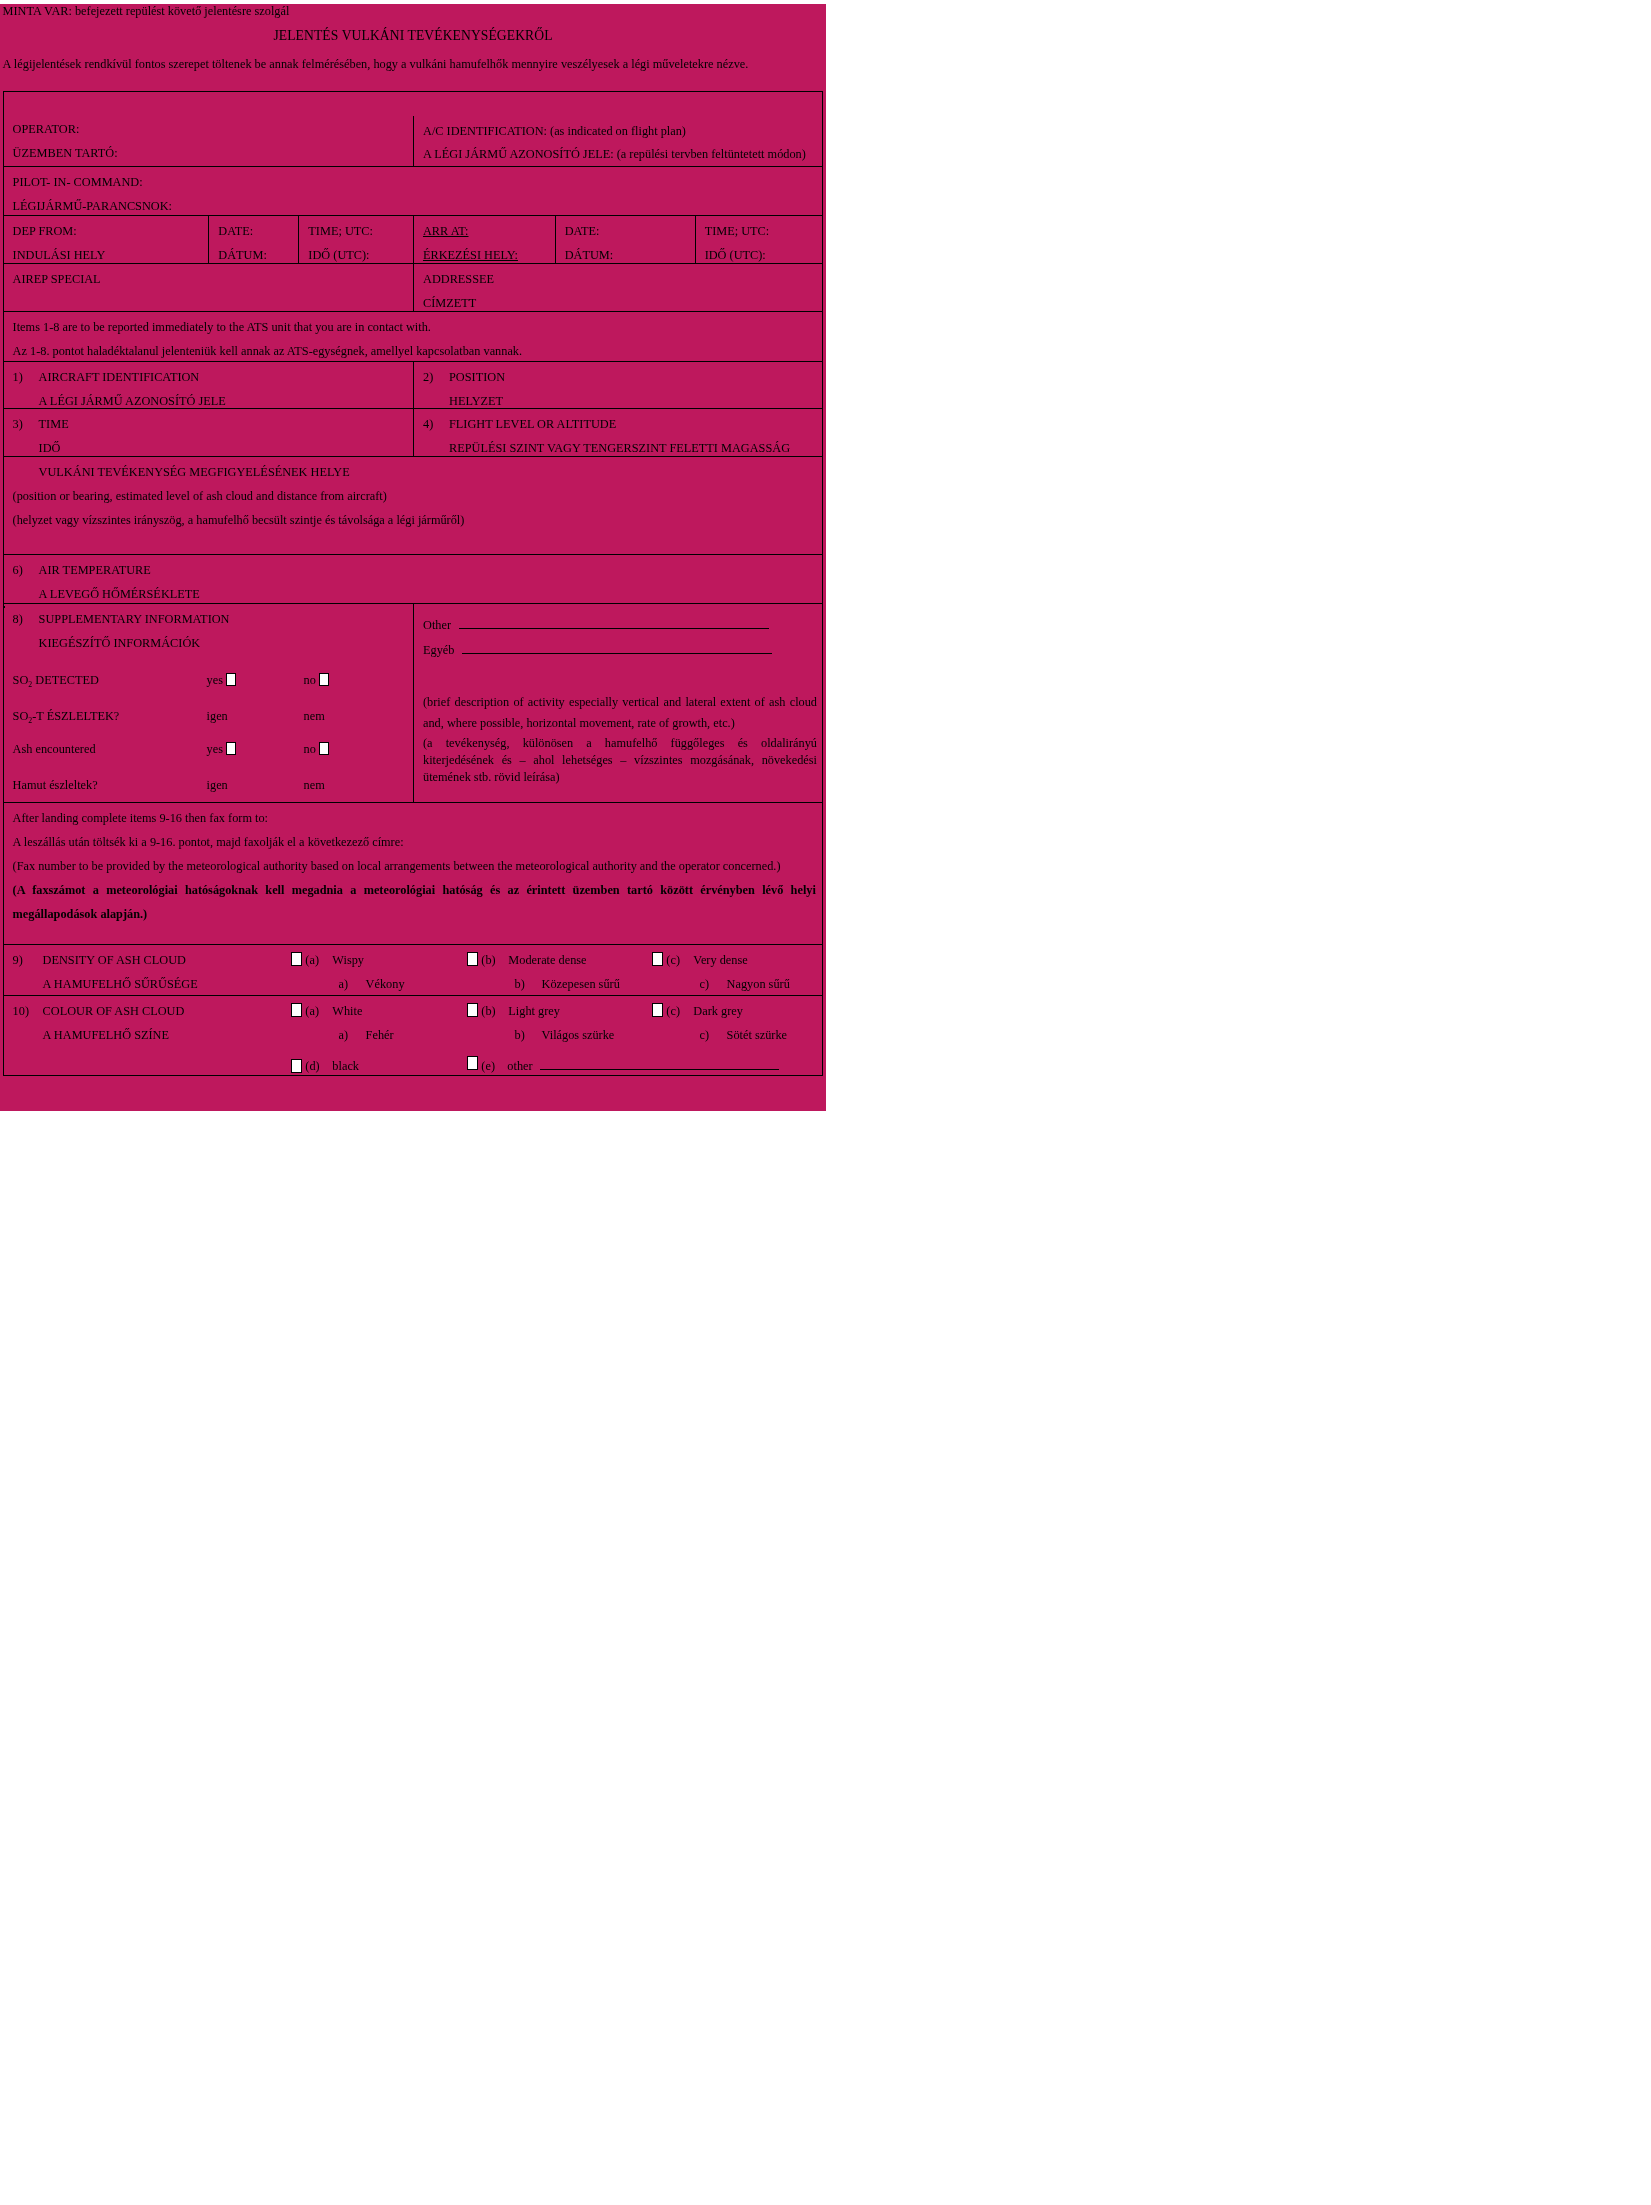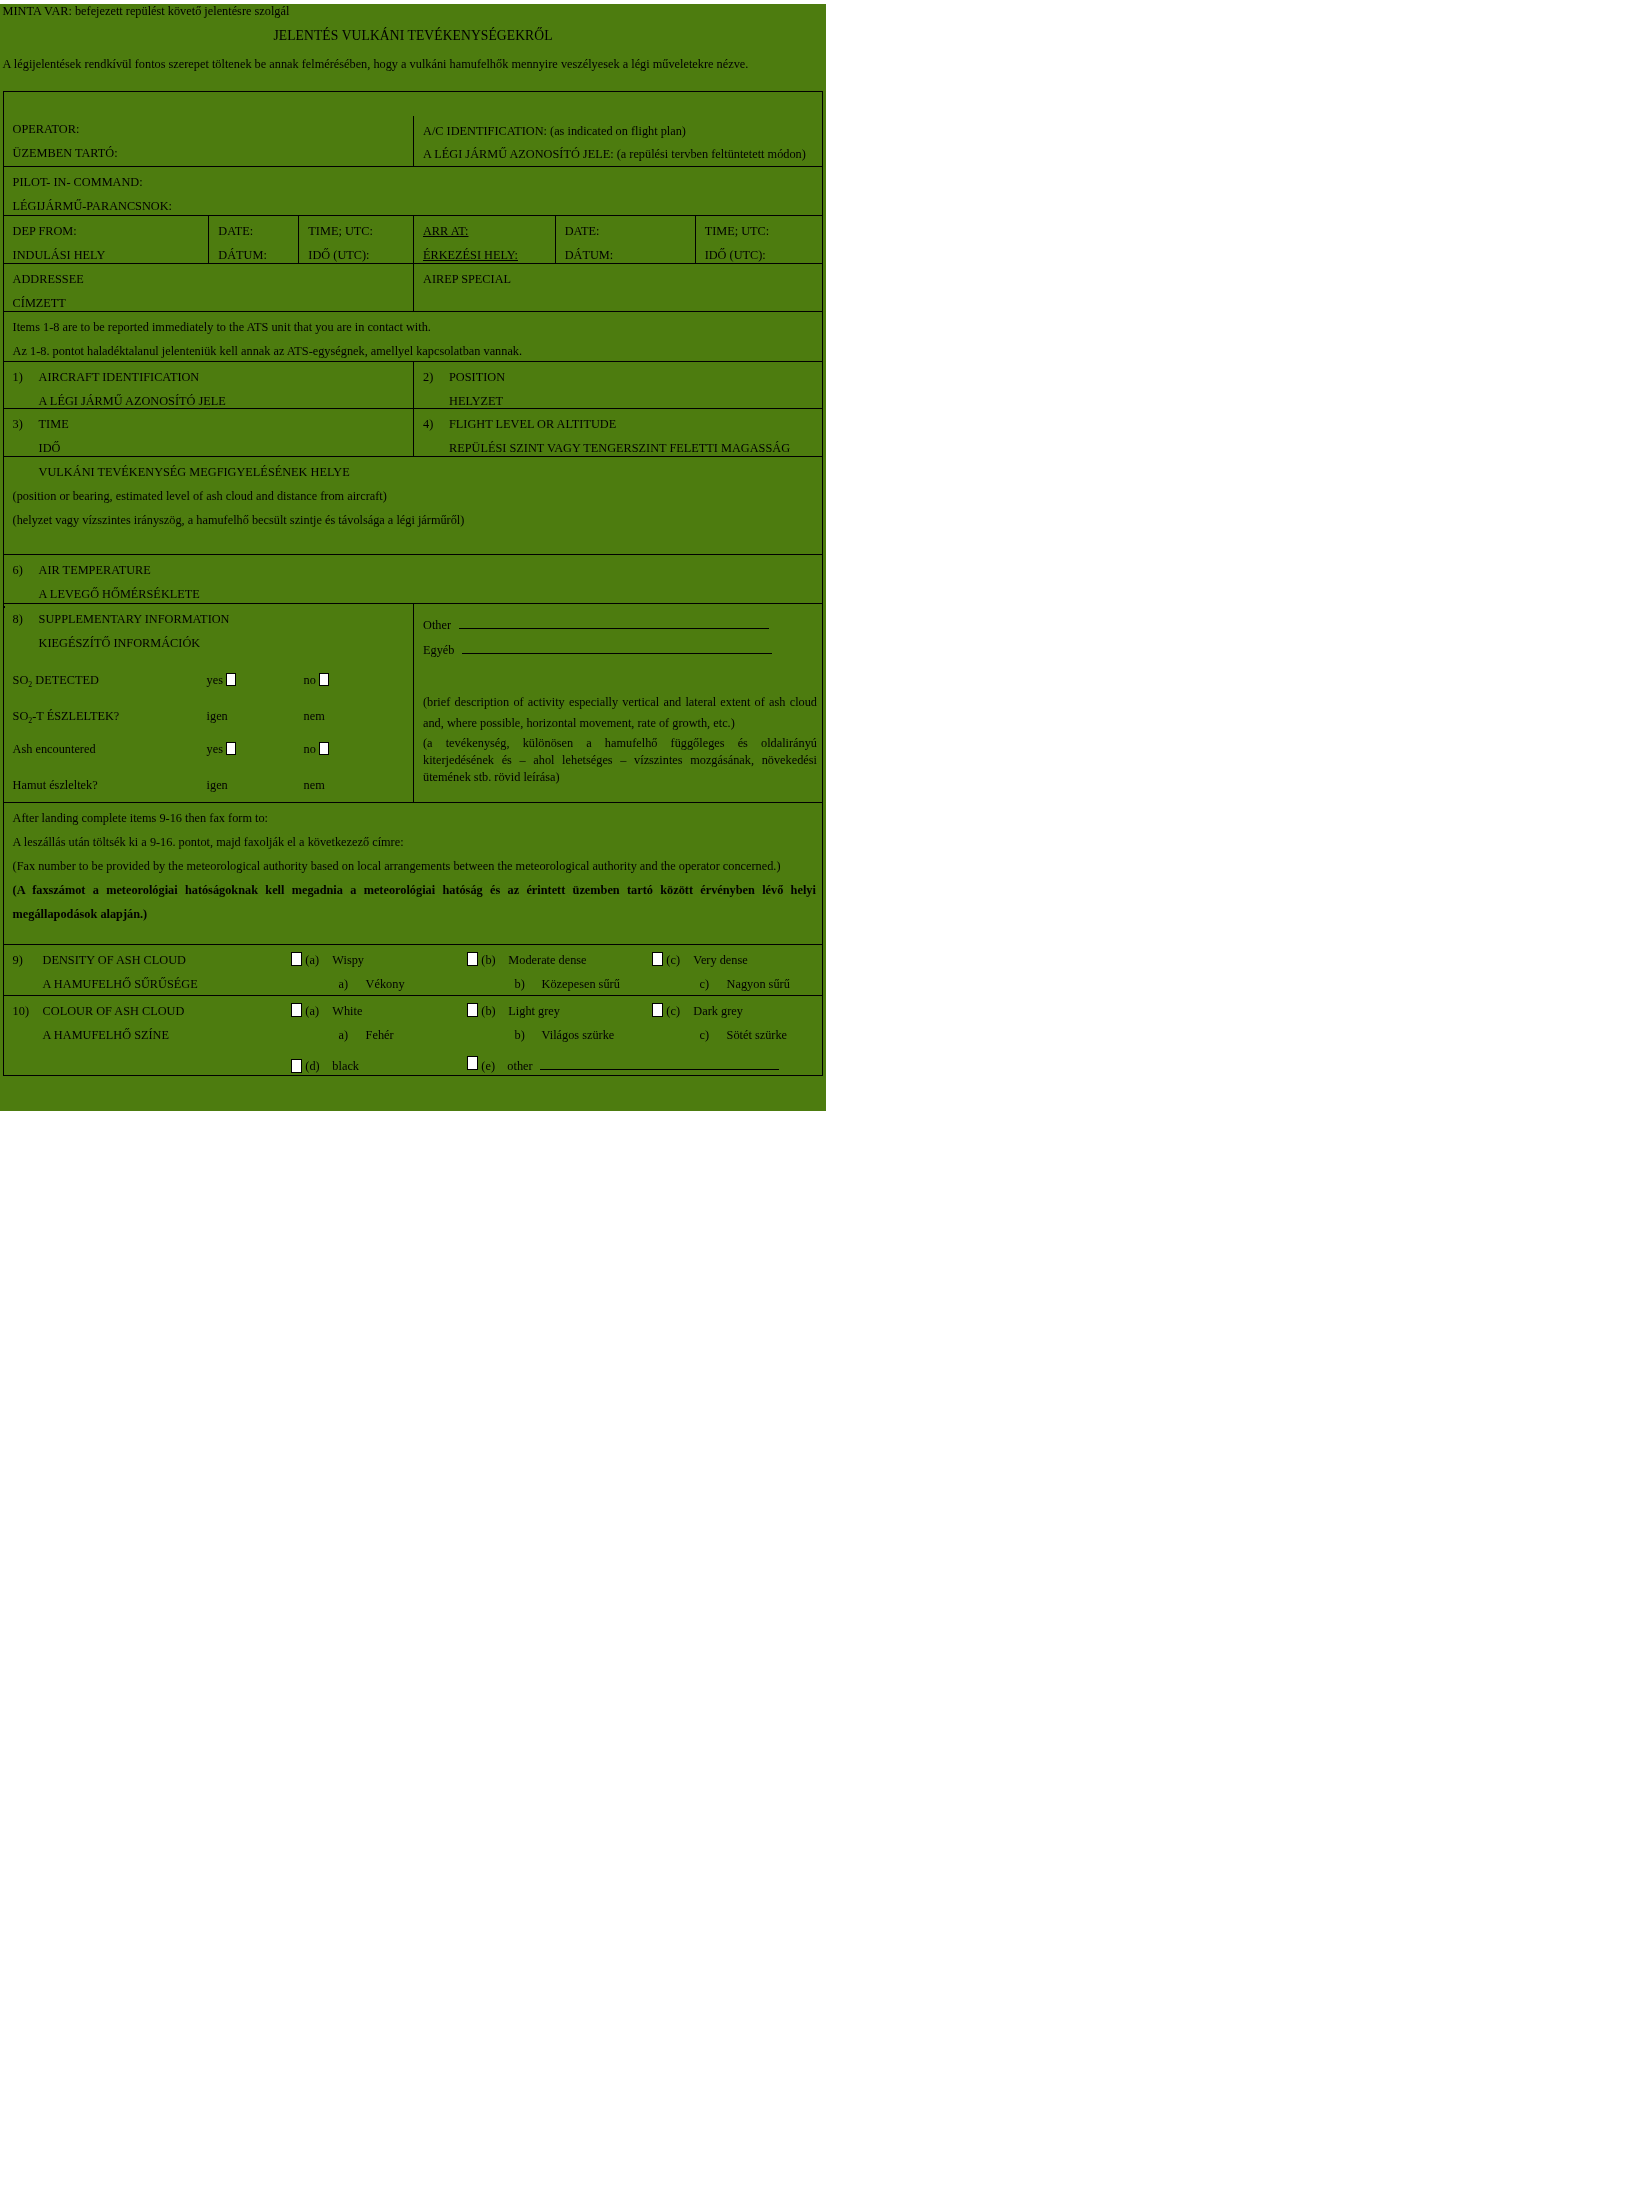--- a/index.html
+++ b/index.html
@@ -3,21 +3,21 @@
 <meta charset="utf-8">
 <style>
   html,body{margin:0;padding:0;background:#fff;}
   body{
     width:826px;
     color:#000;
     font-family:"Liberation Serif","DejaVu Serif",serif;
     font-size:12.3px;
     -webkit-font-smoothing:antialiased;
   }
-  .sheet{width:826px;min-height:1103px;background:#4d7c0f;padding-bottom:3.9px;}
+  .sheet{width:826px;min-height:1103px;background:#be185d;padding-bottom:3.9px;}
   .kicker{margin:3.9px 2.6px 0 2.6px;}
   .title{margin-top:9px;text-align:center;font-size:13.6px;letter-spacing:0.1px;}
   .intro{margin:10.3px 3.9px 0 2.6px;text-align:justify;line-height:21.3px;}
 
   .tbl{margin:15.5px 2.6px 0 2.6px;border:1.9px solid #000;}
   .row{display:flex;box-sizing:border-box;align-items:stretch;}
   .row + .row{border-top:1.9px solid #000;}
   .c{box-sizing:border-box;padding:2.6px 6.5px 0 9px;overflow:hidden;}
   .c + .c{border-left:1.9px solid #000;}
   .half{width:50%;flex:0 0 auto;}
@@ -114,26 +114,26 @@
         <span class="lw">DATE:</span>
         <span class="lw">DÁTUM:</span>
       </div>
       <div class="c w-time2">
         <span class="lw">TIME; UTC:</span>
         <span class="lw">IDŐ (UTC):</span>
       </div>
     </div>
 
     <div class="row r4">
+      <div class="c rest">
+        <span class="l">AIREP SPECIAL</span>
+      </div>
       <div class="c half">
         <span class="l">ADDRESSEE</span>
         <span class="l">CÍMZETT</span>
-      </div>
-      <div class="c rest">
-        <span class="l">AIREP SPECIAL</span>
       </div>
     </div>
 
     <div class="row r5">
       <div class="c rest">
         <span class="l">Items 1-8 are to be reported immediately to the ATS unit that you are in contact with.</span>
         <span class="l">Az 1-8. pontot haladéktalanul jelenteniük kell annak az ATS-egységnek, amellyel kapcsolatban vannak.</span>
       </div>
     </div>
 

